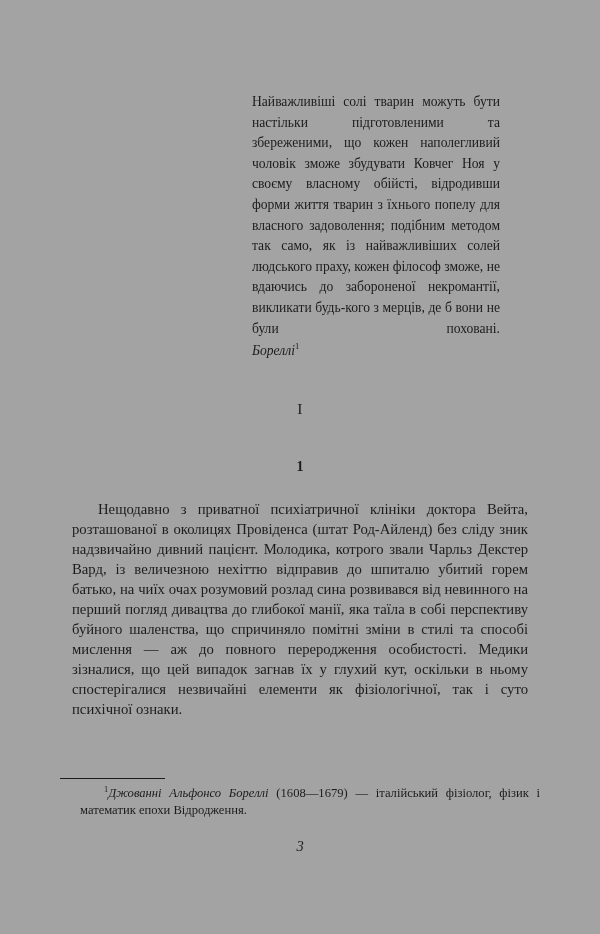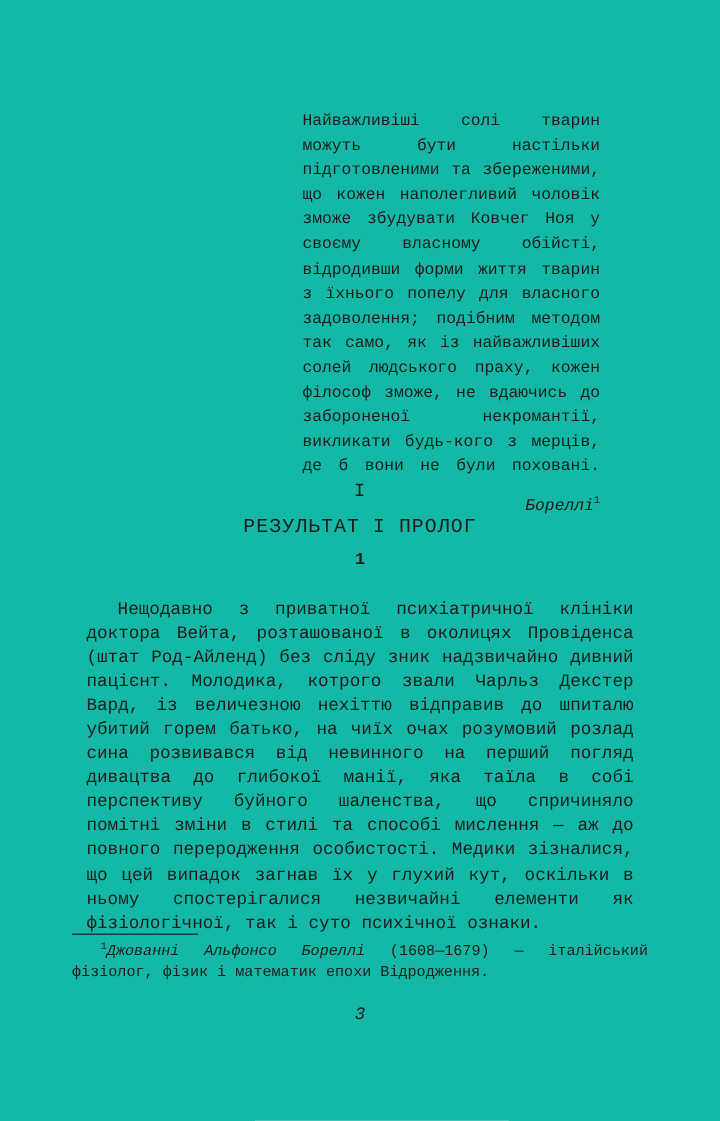--- a/index.html
+++ b/index.html
@@ -14,45 +14,44 @@
     position: relative;
     overflow: hidden;
     font-family: "Liberation Serif", "DejaVu Serif", serif;
     color: #1c1c1c;
     -webkit-font-smoothing: antialiased;
   }
 
   .page {
     position: absolute;
     inset: 0;
-    background: #14b8a6;
-    font-family: Liberation Mono, monospace;
+    background: #a3a3a3;
   }
 
   
   .epigraph {
     position: absolute;
     left: 252px;
     top: 92px;
     width: 248px;
   }
   .epigraph-text {
     font-size: 13.6px;
     line-height: 20.6px;
     text-align: justify;
     text-align-last: justify;
     hyphens: manual;
     color: #1c1c1c;
   }
   .epigraph-attribution {
-    margin-top: 12px;
+    margin-top: 2px;
     font-size: 13.6px;
     line-height: 20.6px;
     font-style: italic;
-    text-align: right;
+    text-align: left;
     color: #1c1c1c;
   }
   .epigraph-attribution sup {
     font-size: 8.6px;
     font-style: normal;
     vertical-align: super;
     line-height: 0;
   }
 
   
@@ -117,20 +116,21 @@
     height: 0;
     border-top: 1px solid #1c1c1c;
     margin: 0 0 6px 0;
   }
   .footnote-text {
     font-size: 12.6px;
     line-height: 17.4px;
     text-align: justify;
     text-indent: 24px;
     color: #1c1c1c;
+    margin-left: 20px;
   }
   .footnote-text sup {
     font-size: 8.4px;
     vertical-align: super;
     line-height: 0;
   }
   .footnote-name {
     font-style: italic;
   }
 
@@ -153,21 +153,20 @@
 
   <div class="epigraph">
     <div class="epigraph-text">Найважливіші солі тварин можуть бути настільки підготовленими та збереженими, що кожен наполегливий чоловік зможе збудувати Ковчег Ноя у своєму власному обійсті, відродивши форми життя тварин з їхнього попелу для власного задоволення; подібним методом так само, як із найважливіших солей людського праху, кожен філософ зможе, не вдаючись до забороненої некромантії, викликати будь-кого з мерців, де б вони не були поховані.</div>
     <div class="epigraph-attribution">
       <span>Бореллі</span><sup>1</sup>
     </div>
   </div>
 
   <div class="chapter-block">
     <div class="chapter-numeral">I</div>
-    <div class="chapter-title">РЕЗУЛЬТАТ І ПРОЛОГ</div>
   </div>
 
   <div class="section-number">1</div>
 
   <div class="body-text">
     <p>Нещодавно з приватної психіатричної клініки доктора Вейта, розташованої в околицях Провіденса (штат Род-Айленд) без сліду зник надзвичайно дивний пацієнт. Молодика, котрого звали Чарльз Декстер Вард, із величезною нехіттю відправив до шпиталю убитий горем батько, на чиїх очах розумовий розлад сина розвивався від невинного на перший погляд дивацтва до глибокої манії, яка таїла в собі перспективу буйного шаленства, що спричиняло помітні зміни в стилі та способі мислення — аж до повного переродження особистості. Медики зізналися, що цей випадок загнав їх у глухий кут, оскільки в ньому спостерігалися незвичайні елементи як фізіологічної, так і суто психічної ознаки.</p>
   </div>
 
   <div class="footnote">
     <div class="footnote-rule"></div>

